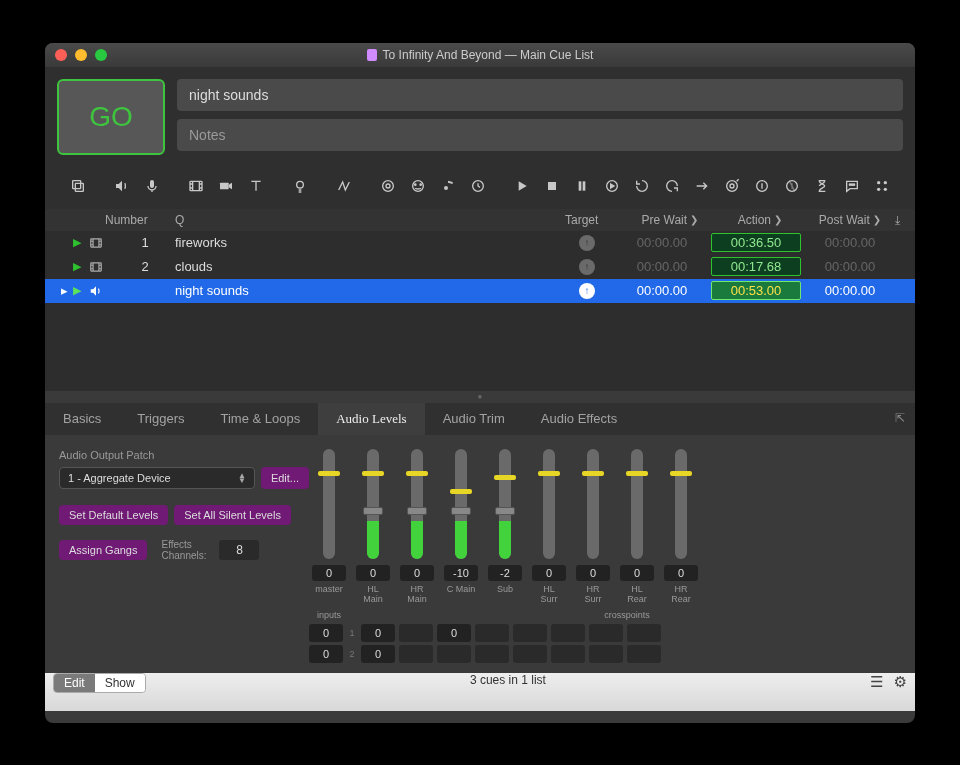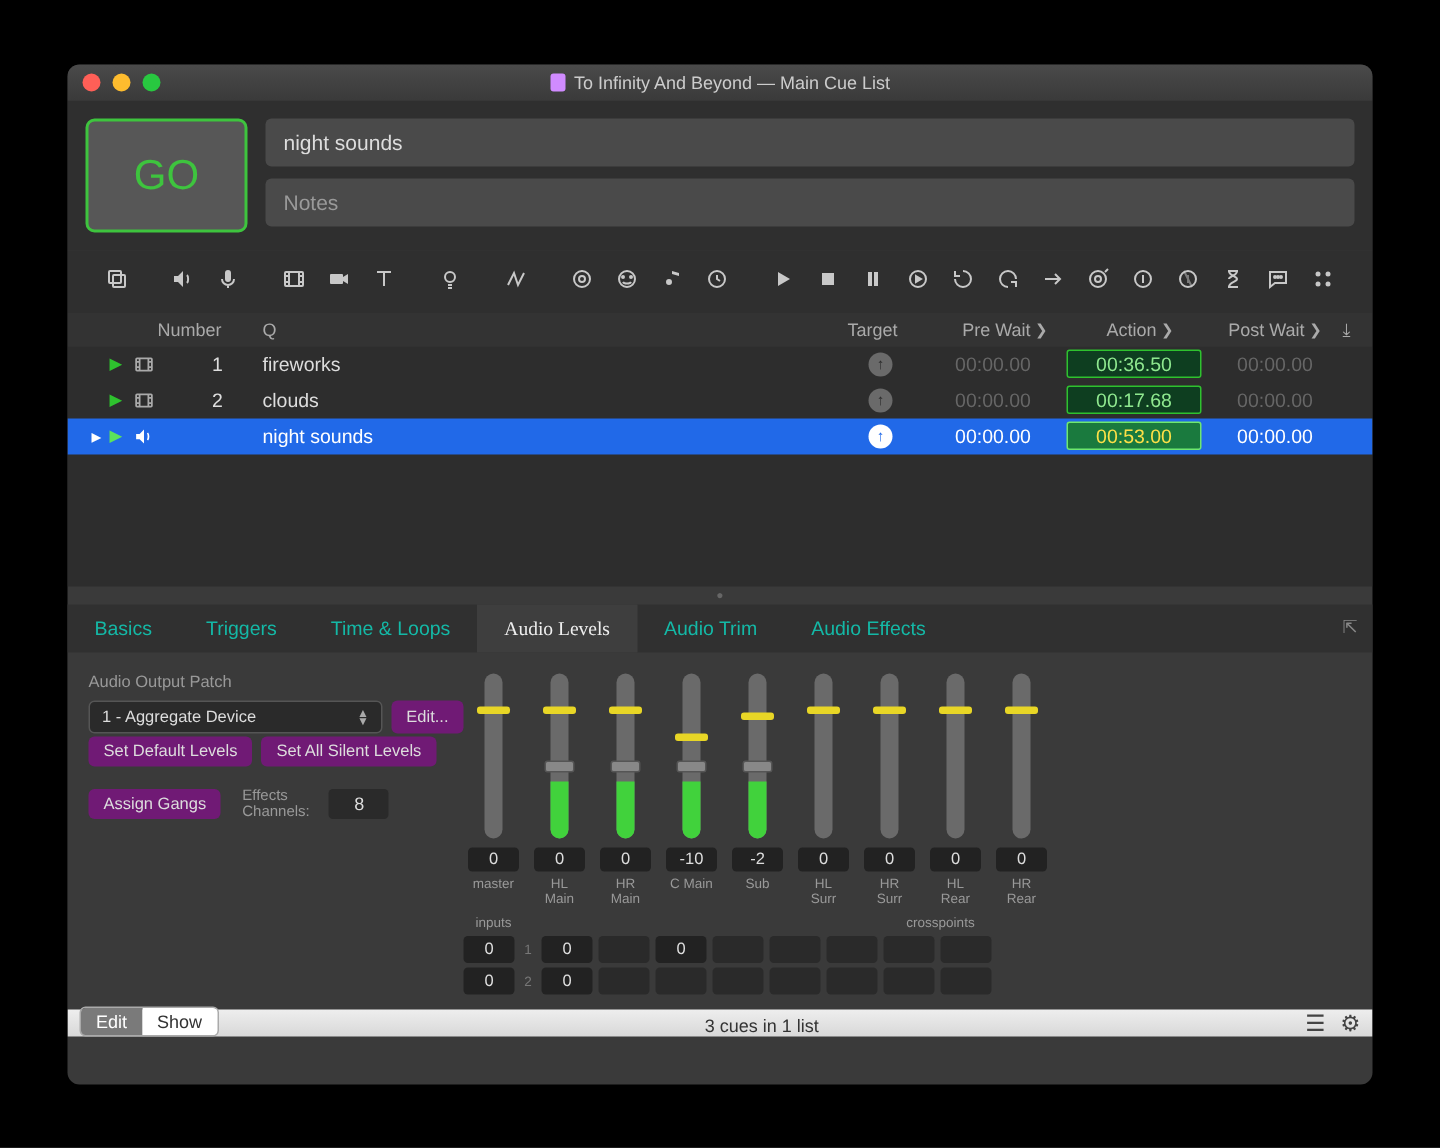--- a/index.html
+++ b/index.html
@@ -49,28 +49,28 @@
     .dim { color: #666; }
     .action-box { background: #0e3e20; border: 1px solid #2ec22e; color: #8fe88f; border-radius: 2px; padding: 1px 0; margin: 0 4px; }
     .cue-row.selected .cr-time { color:#fff; }
     .cue-row.selected .action-box { background:#1a7a3e; border-color:#6fe86f; color:#fde047; }
     .cr-end { width: 20px; }
 
     .drag-dot { height: 12px; display: flex; justify-content: center; align-items: center; color:#666; font-size:8px;}
 
     .inspector { background: #3a3a3a; }
     .tabs { display: flex; background: #303030; font-size: 13px; position: relative;}
-    .tab { padding: 8px 18px; color: #14b8a6; cursor: pointer; }
+    .tab { padding: 8px 18px; color: #a3a3a3; cursor: pointer; }
     .tab.active { background: #3e3e3e; color: #eee; font-family: Liberation Serif, serif; }
     .popout { position:absolute; right:10px; top:8px; color:#888; font-size:12px; cursor:pointer;}
 
     .insp-body { display: flex; padding: 14px 14px 10px; }
     .insp-left { width: 250px; font-size: 11px; color: #bbb; }
     .insp-label { margin-bottom: 6px; color: #999; }
-    .dev-row { display: flex; gap: 6px; margin-bottom: 2px; }
+    .dev-row { display: flex; gap: 6px; margin-bottom: 16px; }
     .dev-select { flex: 1; background: #2a2a2a; border: 1px solid #555; border-radius: 4px; padding: 4px 8px; color: #ddd; font-size: 11px; display:flex; justify-content:space-between; align-items:center;}
     .dd-arrows { font-size:8px; line-height:5px; color:#aaa;}
     .small-btn { background: #701a75; border: none; border-radius: 4px; padding: 4px 10px; color: #ddd; font-size: 11px; cursor: pointer; }
     .btn-row { display: flex; gap: 6px; margin-bottom: 14px; }
     .gang-row { display: flex; gap: 14px; align-items: center; }
     .vc { display:flex; flex-direction:column; gap:2px; font-size:10px; color:#999;}
     .vc-box { background:#2a2a2a; width:40px; padding:3px; text-align:center; color:#ddd; border-radius:3px; font-size:12px;}
 
     .faders { flex: 1; }
     .fader-row { display: flex; gap: 4px; }
@@ -83,21 +83,21 @@
     .f-lbl { font-size: 9px; color: #999; text-align: center; line-height: 10px; min-height: 22px; }
     .sub-lbl { display: flex; gap: 4px; margin: 4px 0 4px; font-size:9px; color:#999;}
     .sub-lbl div:first-child { width:40px; text-align:center;}
     .inputs-grid { display: flex; flex-direction: column; gap: 3px; }
     .input-line { display: flex; gap: 4px; align-items: center; }
     .in-box { width: 34px; height: 18px; background: #222; border-radius: 3px; color:#ddd; font-size:11px; display:flex; align-items:center; justify-content:center;}
     .in-box.empty { background: #2a2a2a; }
     .in-num { width: 10px; font-size: 9px; color: #777; text-align:center; }
     .inputs-cols { display:flex; gap:4px; }
 
-    .footer { height: 18px; background: linear-gradient(#eee,#d8d8d8); display: flex; align-items: flex-end; padding: 0 8px; font-size: 12px; color:#333; }
+    .footer { height: 38px; background: linear-gradient(#eee,#d8d8d8); display: flex; align-items: flex-start; padding: 0 8px; font-size: 12px; color:#333; }
     .seg { display: flex; border: 1px solid #aaa; border-radius: 4px; overflow: hidden; }
     .seg-btn { padding: 2px 10px; background: #fff; cursor: pointer; font-size: 12px; }
     .seg-btn.active { background: #7a7a7a; color: #fff; }
     .footer-center { flex: 1; text-align: center; color: #333; }
     .footer-icons { display: flex; gap: 10px; color: #444; font-size: 15px; }
     .footer-icons span { cursor: pointer; }
   </style>
 </head>
 <body>
 

